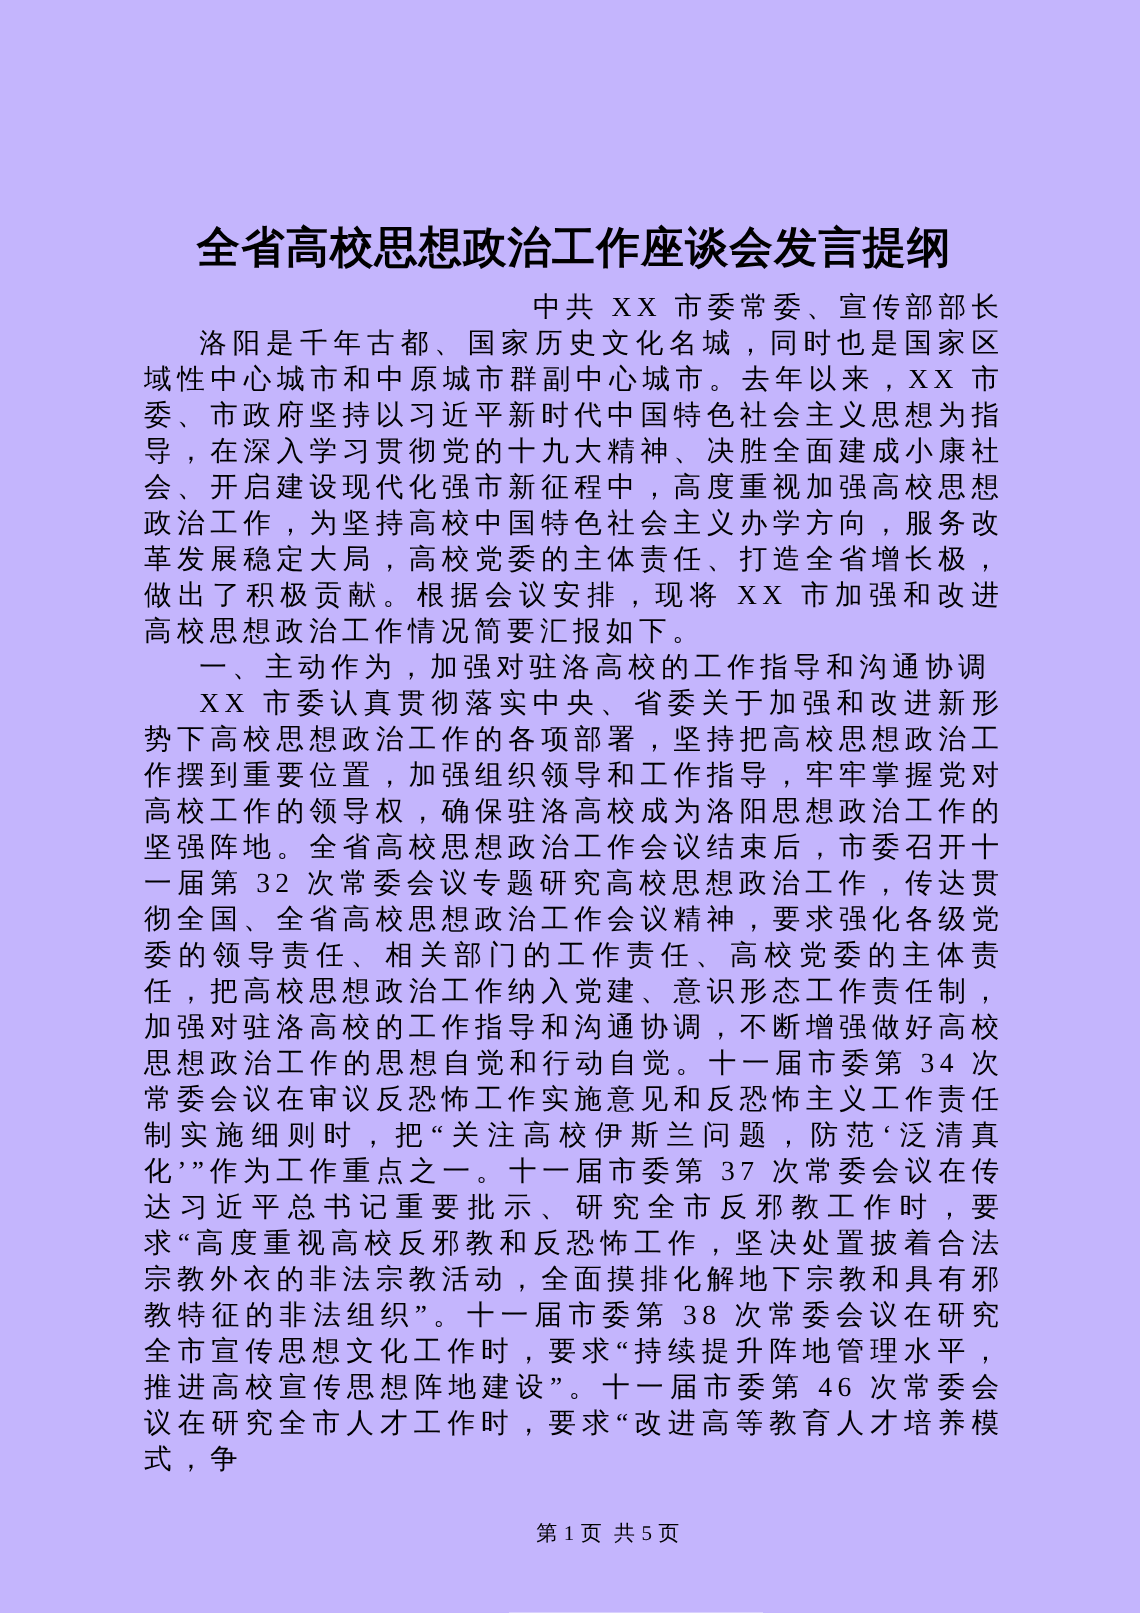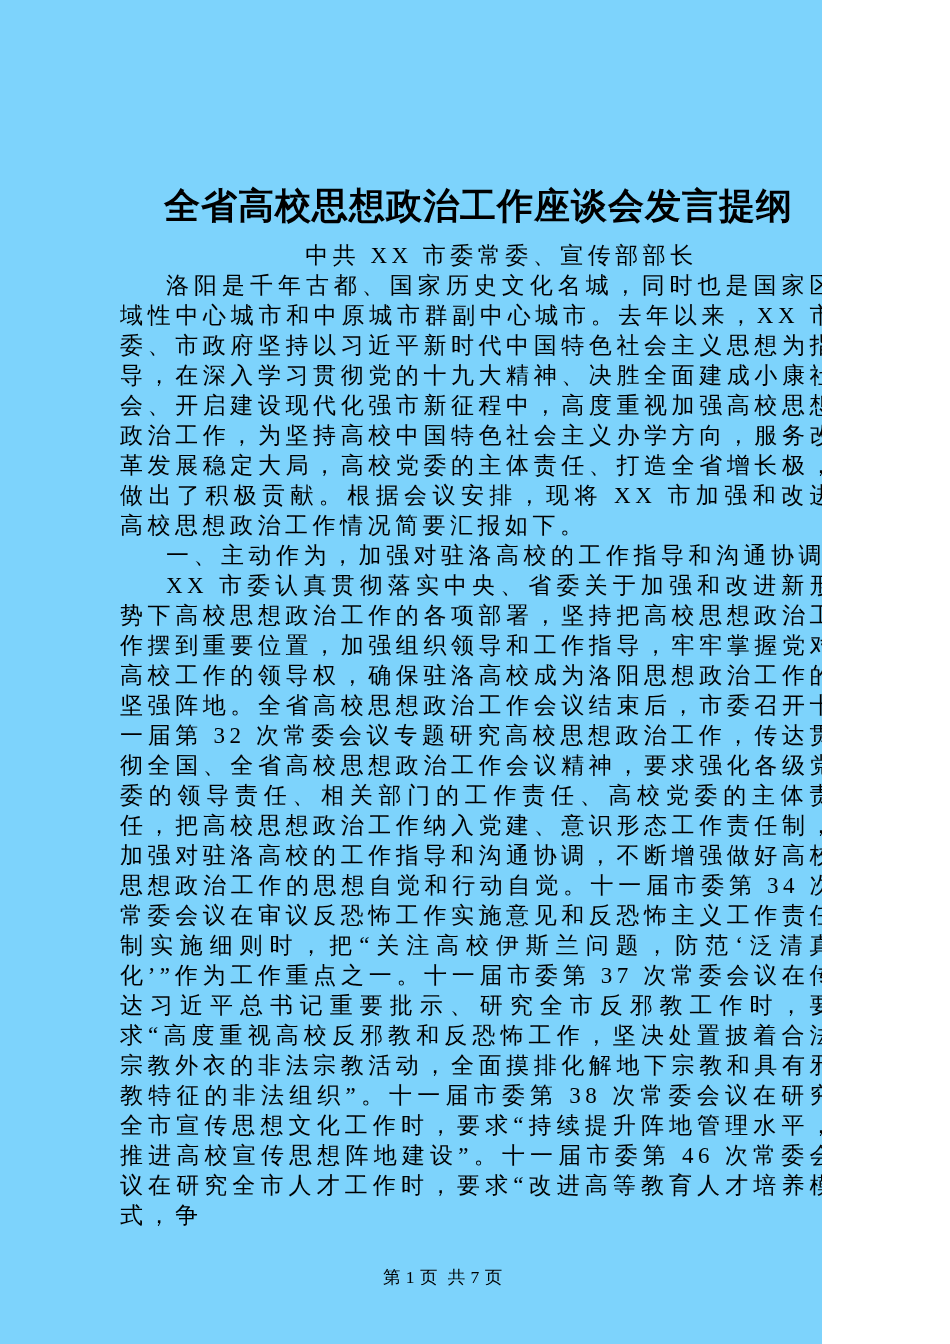--- a/index.html
+++ b/index.html
@@ -2,23 +2,23 @@
 <html><head>
 <meta charset="utf-8">
 <style>
   html, body {
     margin: 0;
     padding: 0;
     background: #ffffff;
   }
   .page {
     position: relative;
-    width: 822px;
+    width: 950px;
     height: 1344px;
-    background: #7dd3fc;
+    background: #c4b5fd;
     color: #000000;
     font-family: "Liberation Serif", "DejaVu Serif", serif;
     overflow: hidden;
   }
   .doc {
     position: absolute;
     left: 120px;
     top: 181px;
     width: 717px;
   }
@@ -34,21 +34,21 @@
   .bodytext {
     margin: 0;
     font-size: 23px;
     line-height: 30px;
     letter-spacing: 4.5px;
     text-align: justify;
     text-indent: 2em;
     color: #000000;
   }
   .byline {
-    text-align: center;
+    text-align: right;
     font-family: Liberation Serif, serif;
   }
   .footer {
     position: absolute;
     top: 1241px;
     left: 0;
     width: 100%;
     text-align: center;
     transform: translateX(22px);
     font-size: 17.5px;
@@ -63,15 +63,15 @@
 
 <div class="page">
   <div class="doc">
     <h1 class="title">全省高校思想政治工作座谈会发言提纲</h1>
     <p class="bodytext byline">中共 XX 市委常委、宣传部部长</p>
     <p class="bodytext">洛阳是千年古都、国家历史文化名城，同时也是国家区域性中心城市和中原城市群副中心城市。去年以来，XX 市委、市政府坚持以习近平新时代中国特色社会主义思想为指导，在深入学习贯彻党的十九大精神、决胜全面建成小康社会、开启建设现代化强市新征程中，高度重视加强高校思想政治工作，为坚持高校中国特色社会主义办学方向，服务改革发展稳定大局，高校党委的主体责任、打造全省增长极，做出了积极贡献。根据会议安排，现将 XX 市加强和改进高校思想政治工作情况简要汇报如下。</p>
     <p class="bodytext">一、主动作为，加强对驻洛高校的工作指导和沟通协调</p>
     <p class="bodytext">XX 市委认真贯彻落实中央、省委关于加强和改进新形势下高校思想政治工作的各项部署，坚持把高校思想政治工作摆到重要位置，加强组织领导和工作指导，牢牢掌握党对高校工作的领导权，确保驻洛高校成为洛阳思想政治工作的坚强阵地。全省高校思想政治工作会议结束后，市委召开十一届第 32 次常委会议专题研究高校思想政治工作，传达贯彻全国、全省高校思想政治工作会议精神，要求强化各级党委的领导责任、相关部门的工作责任、高校党委的主体责任，把高校思想政治工作纳入党建、意识形态工作责任制，加强对驻洛高校的工作指导和沟通协调，不断增强做好高校思想政治工作的思想自觉和行动自觉。十一届市委第 34 次常委会议在审议反恐怖工作实施意见和反恐怖主义工作责任制实施细则时，把“关注高校伊斯兰问题，防范‘泛清真化’”作为工作重点之一。十一届市委第 37 次常委会议在传达习近平总书记重要批示、研究全市反邪教工作时，要求“高度重视高校反邪教和反恐怖工作，坚决处置披着合法宗教外衣的非法宗教活动，全面摸排化解地下宗教和具有邪教特征的非法组织”。十一届市委第 38 次常委会议在研究全市宣传思想文化工作时，要求“持续提升阵地管理水平，推进高校宣传思想阵地建设”。十一届市委第 46 次常委会议在研究全市人才工作时，要求“改进高等教育人才培养模式，争</p>
   </div>
   <div class="footer">
-    <span>第 1 页  共 7 页</span>
+    <span>第 1 页  共 5 页</span>
   </div>
 </div>
 
 </body></html>

